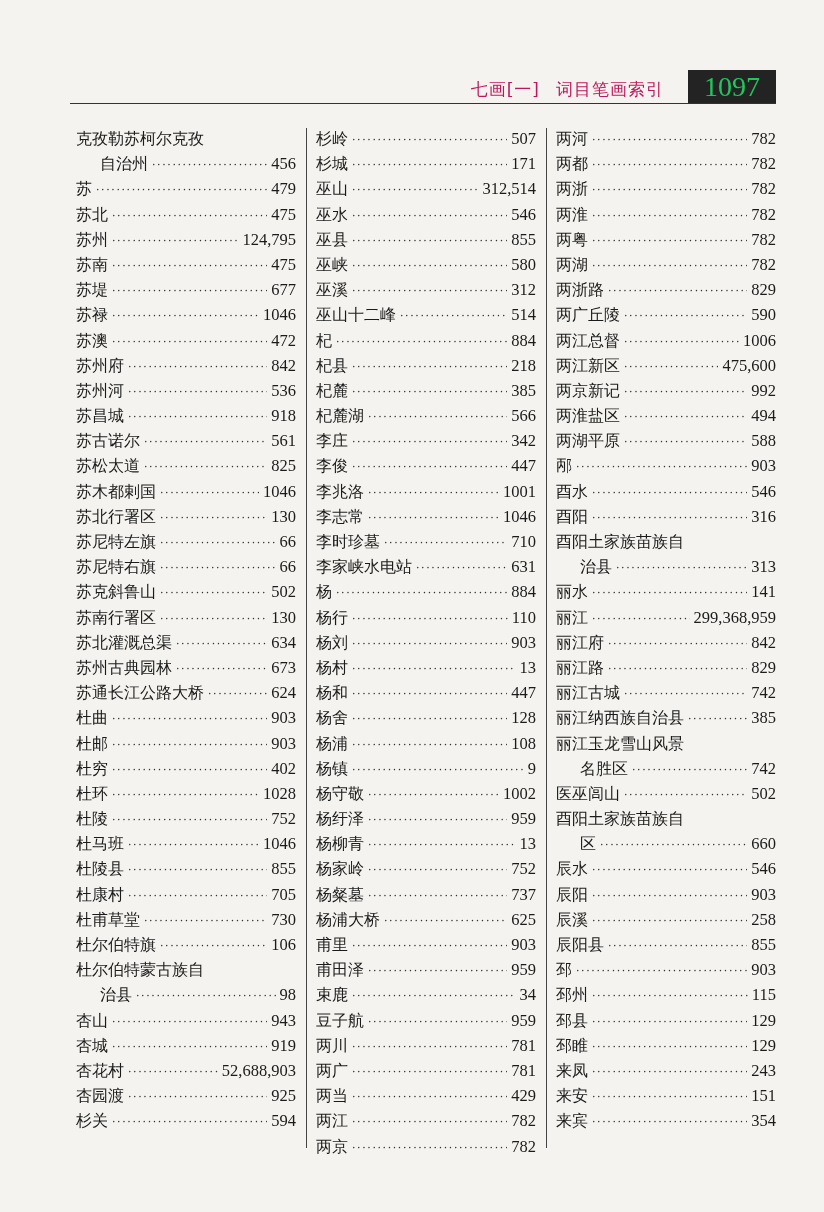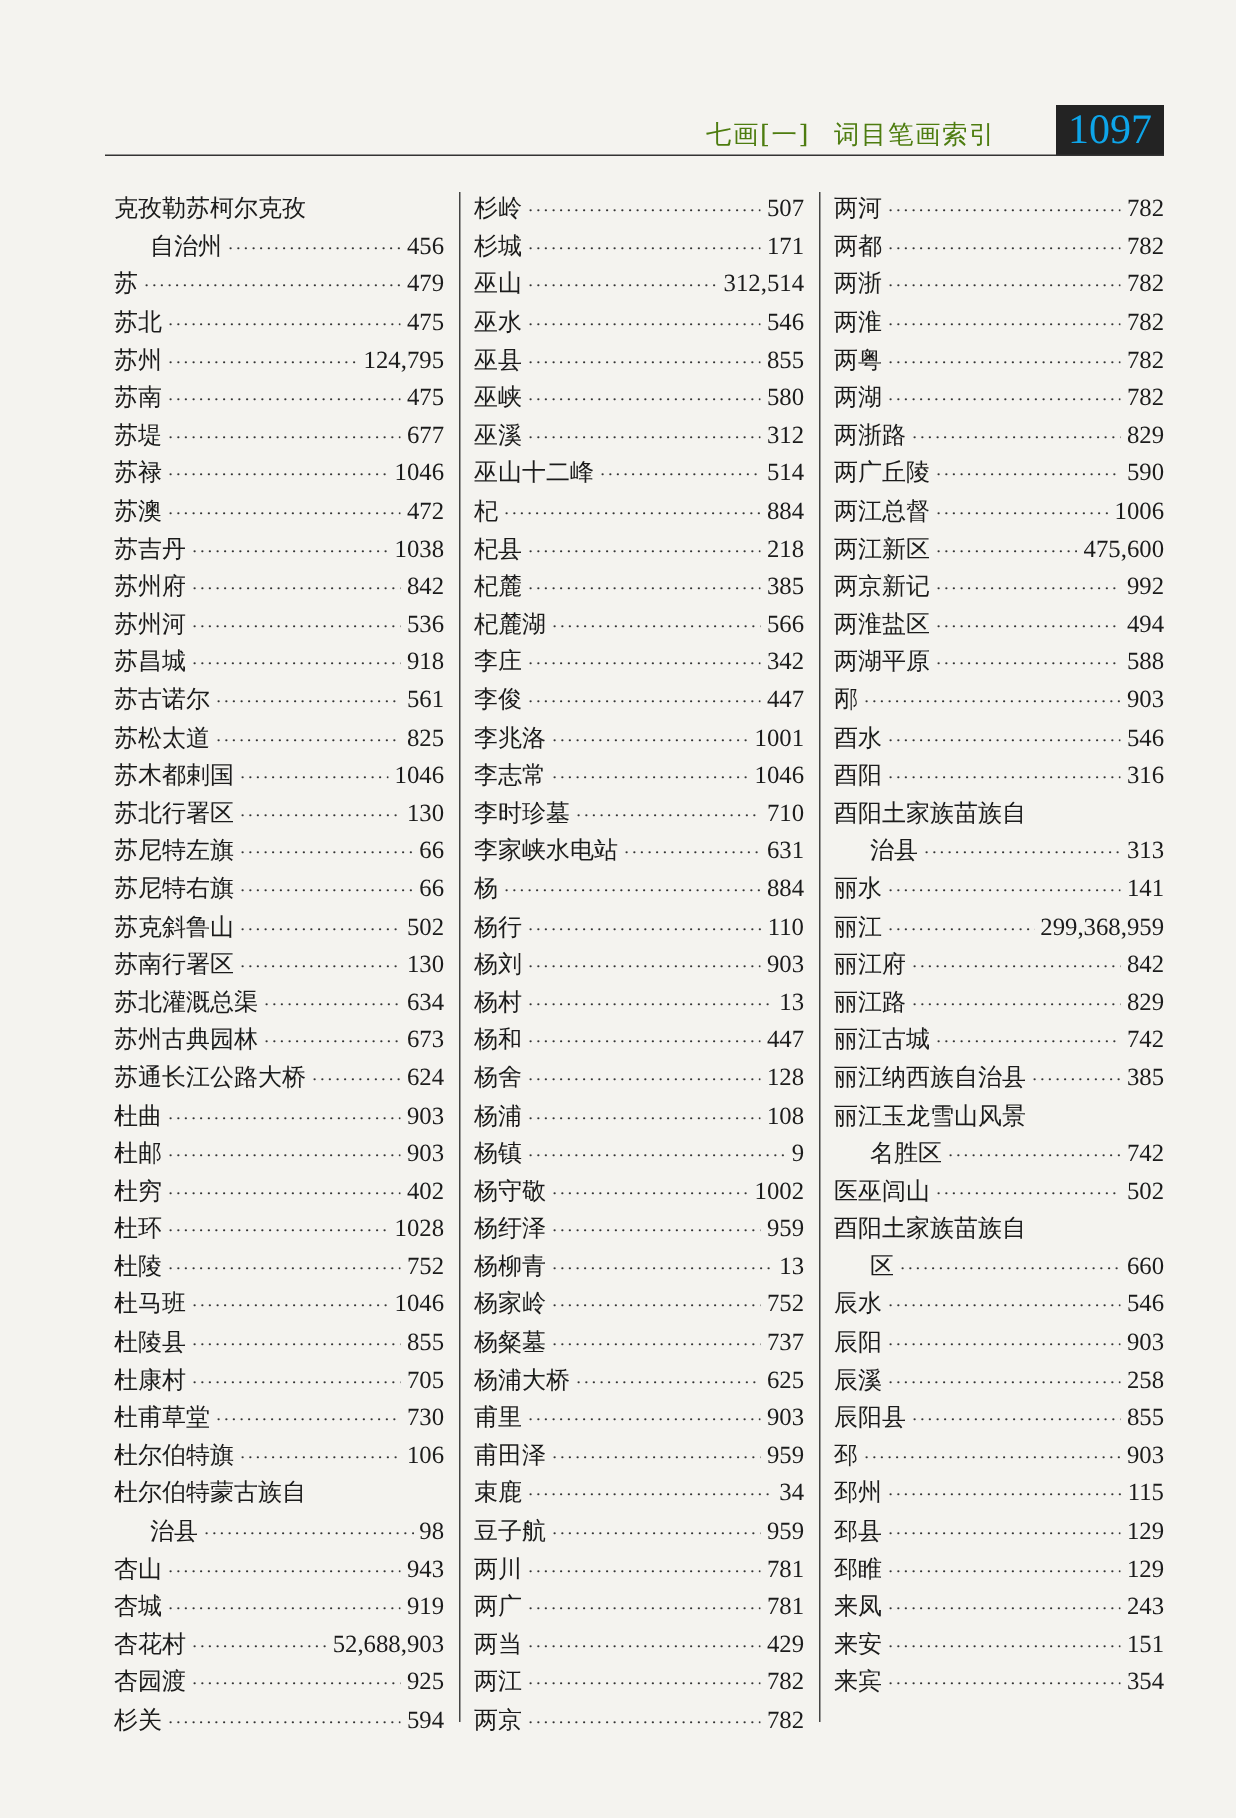--- a/index.html
+++ b/index.html
@@ -13,27 +13,27 @@
   }
   .header {
     position: absolute; left: 70px; top: 70px; width: 706px; height: 36px;
   }
   .header-rule {
     position: absolute; left: 0; right: 0; top: 33px; height: 1px;
     background: #333;
   }
   .header-text {
     position: absolute; right: 112px; top: 8px;
-    font-size: 17px; letter-spacing: 1px; color: #4d7c0f;
+    font-size: 17px; letter-spacing: 1px; color: #be185d;
     white-space: nowrap;
   }
   .header-text .gap { display: inline-block; width: 16px; }
   .page-num {
-    position: absolute; right: 0; top: 0; width: 72px; height: 34px;
-    background: #232323; color: #0ea5e9;
+    position: absolute; right: 0; top: 0; width: 88px; height: 34px;
+    background: #232323; color: #22c55e;
     font-family: "Liberation Serif", serif; font-size: 28px;
     line-height: 34px; text-align: center;
   }
   .columns {
     position: absolute; left: 76px; top: 126px; width: 704px; height: 1030px;
   }
   .col {
     position: absolute; top: 0; width: 220px;
   }
   .col.c1 { left: 0; }
@@ -113,25 +113,20 @@
         <span class="term">苏禄</span>
         <span class="dots"></span>
         <span class="page">1046</span>
       </div>
       <div class="entry">
         <span class="term">苏澳</span>
         <span class="dots"></span>
         <span class="page">472</span>
       </div>
       <div class="entry">
-        <span class="term">苏吉丹</span>
-        <span class="dots"></span>
-        <span class="page">1038</span>
-      </div>
-      <div class="entry">
         <span class="term">苏州府</span>
         <span class="dots"></span>
         <span class="page">842</span>
       </div>
       <div class="entry">
         <span class="term">苏州河</span>
         <span class="dots"></span>
         <span class="page">536</span>
       </div>
       <div class="entry">

